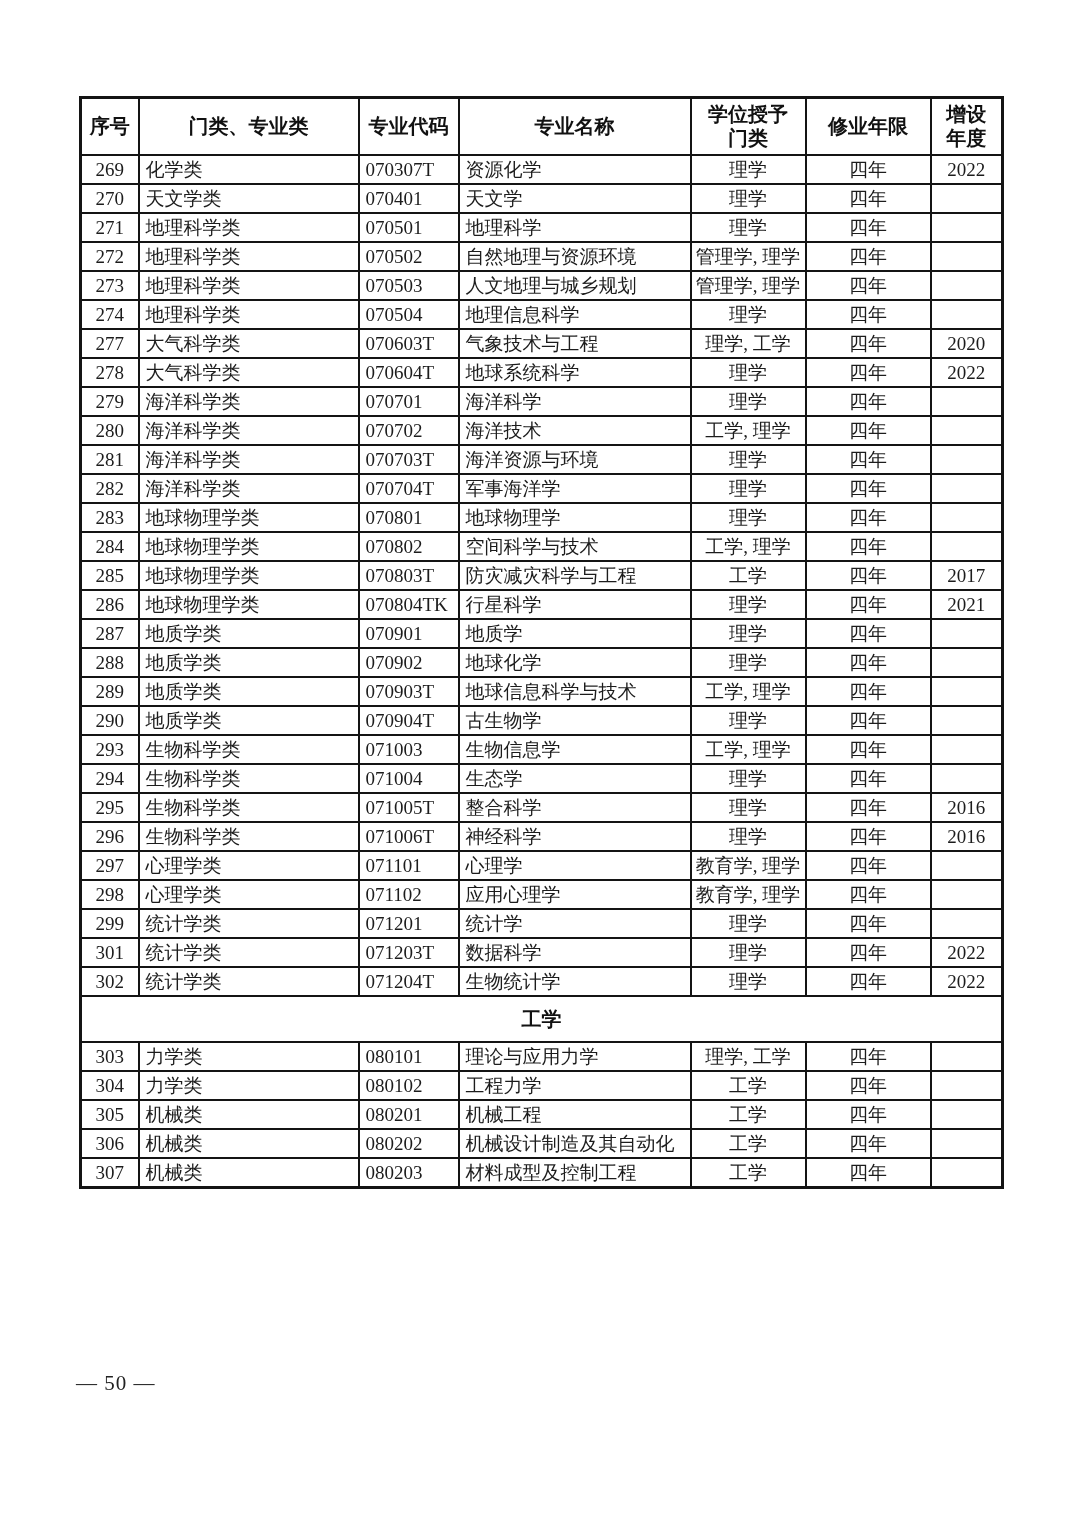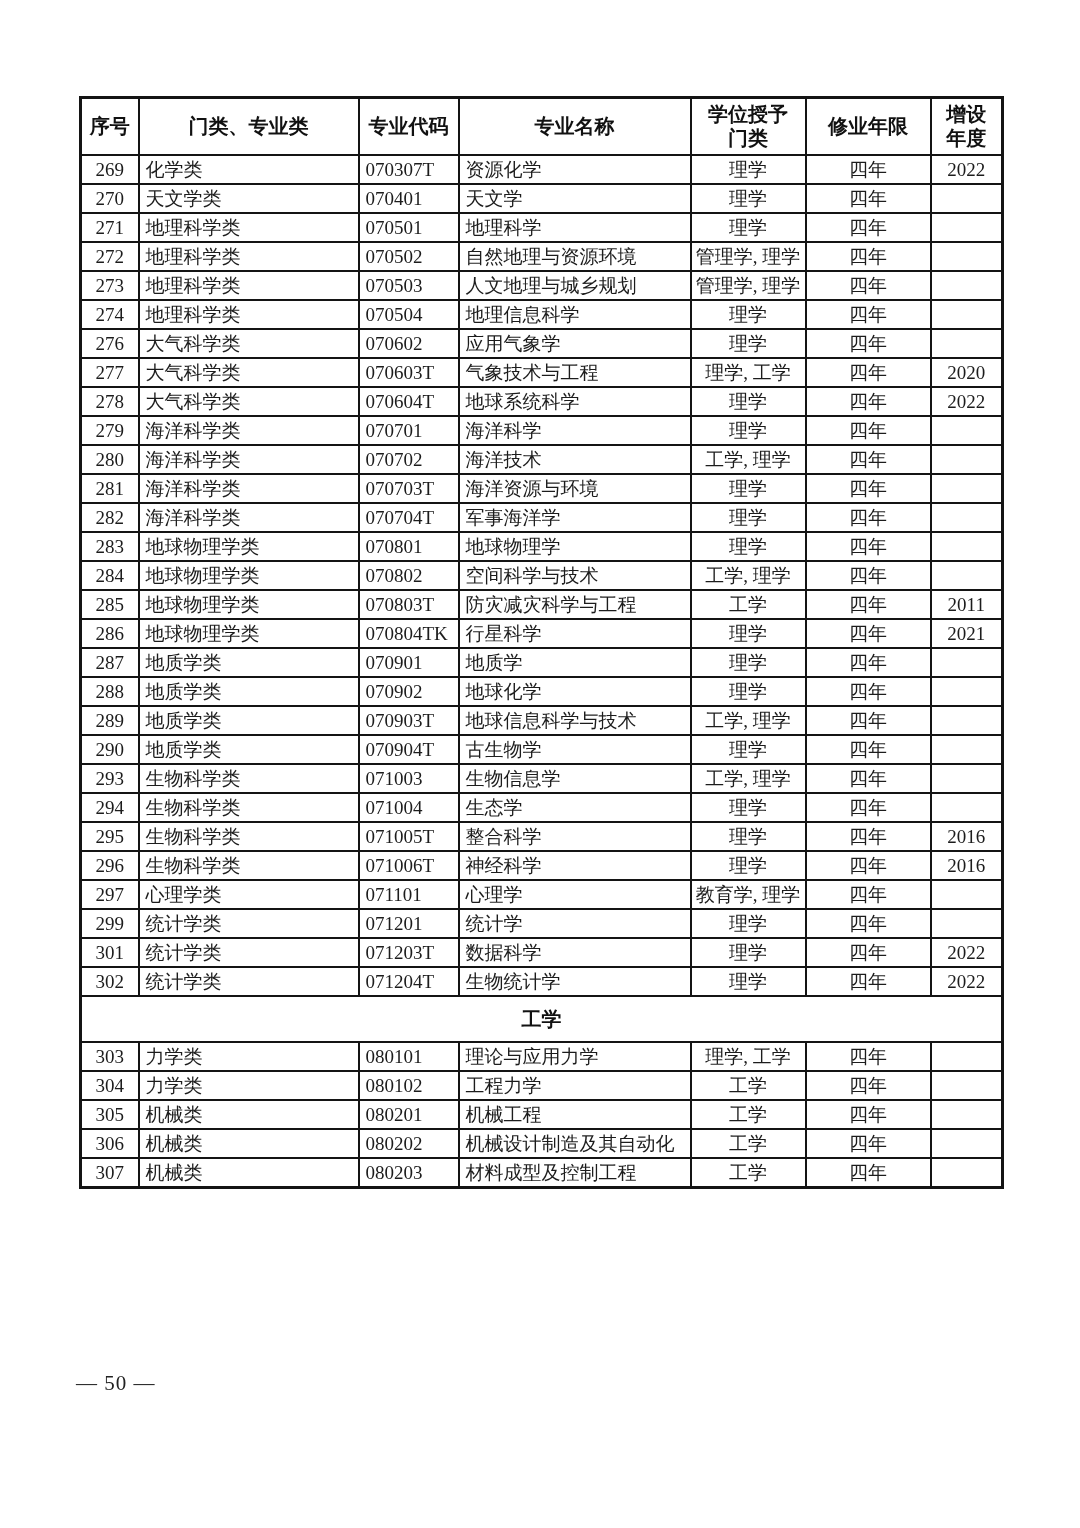--- a/index.html
+++ b/index.html
@@ -148,29 +148,20 @@
         <tr class="data-row">
           <td class="c">274</td>
           <td class="l">地理科学类</td>
           <td class="l">070504</td>
           <td class="l">地理信息科学</td>
           <td class="c">理学</td>
           <td class="c">四年</td>
           <td class="c"></td>
         </tr>
         <tr class="data-row">
-          <td class="c">276</td>
-          <td class="l">大气科学类</td>
-          <td class="l">070602</td>
-          <td class="l">应用气象学</td>
-          <td class="c">理学</td>
-          <td class="c">四年</td>
-          <td class="c"></td>
-        </tr>
-        <tr class="data-row">
           <td class="c">277</td>
           <td class="l">大气科学类</td>
           <td class="l">070603T</td>
           <td class="l">气象技术与工程</td>
           <td class="c">理学, 工学</td>
           <td class="c">四年</td>
           <td class="c">2020</td>
         </tr>
         <tr class="data-row">
           <td class="c">278</td>
@@ -235,21 +226,21 @@
           <td class="c">四年</td>
           <td class="c"></td>
         </tr>
         <tr class="data-row">
           <td class="c">285</td>
           <td class="l">地球物理学类</td>
           <td class="l">070803T</td>
           <td class="l">防灾减灾科学与工程</td>
           <td class="c">工学</td>
           <td class="c">四年</td>
-          <td class="c">2011</td>
+          <td class="c">2017</td>
         </tr>
         <tr class="data-row">
           <td class="c">286</td>
           <td class="l">地球物理学类</td>
           <td class="l">070804TK</td>
           <td class="l">行星科学</td>
           <td class="c">理学</td>
           <td class="c">四年</td>
           <td class="c">2021</td>
         </tr>
@@ -323,20 +314,29 @@
           <td class="l">神经科学</td>
           <td class="c">理学</td>
           <td class="c">四年</td>
           <td class="c">2016</td>
         </tr>
         <tr class="data-row">
           <td class="c">297</td>
           <td class="l">心理学类</td>
           <td class="l">071101</td>
           <td class="l">心理学</td>
+          <td class="c">教育学, 理学</td>
+          <td class="c">四年</td>
+          <td class="c"></td>
+        </tr>
+        <tr class="data-row">
+          <td class="c">298</td>
+          <td class="l">心理学类</td>
+          <td class="l">071102</td>
+          <td class="l">应用心理学</td>
           <td class="c">教育学, 理学</td>
           <td class="c">四年</td>
           <td class="c"></td>
         </tr>
         <tr class="data-row">
           <td class="c">299</td>
           <td class="l">统计学类</td>
           <td class="l">071201</td>
           <td class="l">统计学</td>
           <td class="c">理学</td>

